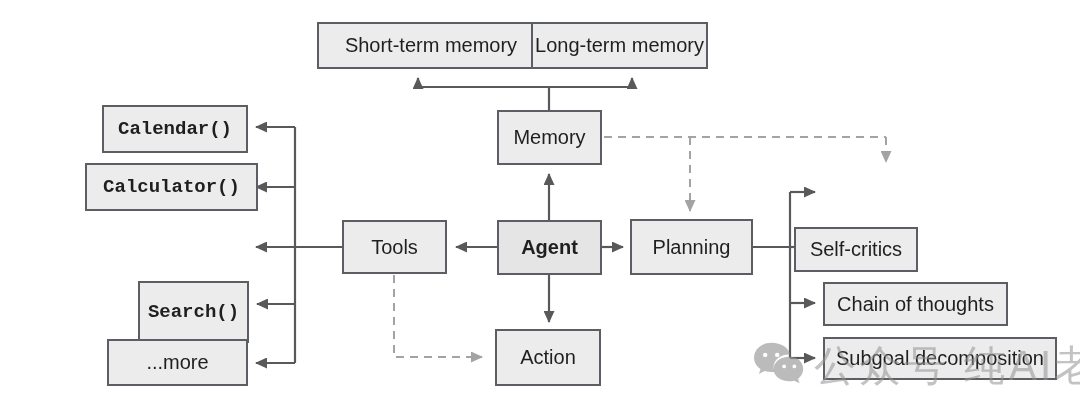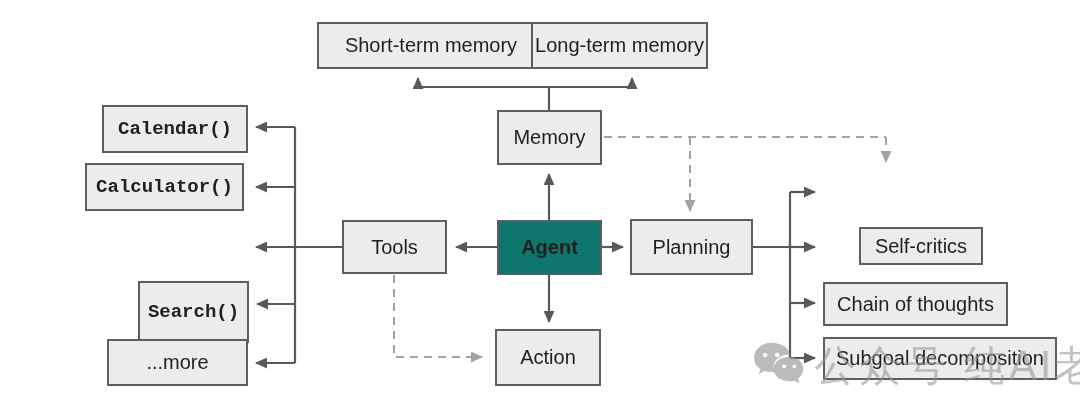--- a/index.html
+++ b/index.html
@@ -19,38 +19,38 @@
     display:flex;align-items:center;justify-content:center;
     font-size:20px;color:#1f1f1f;
     z-index:2;
     white-space:nowrap;
   }
   .node.mono{
     font-family:"Liberation Mono","DejaVu Sans Mono",monospace;
     font-weight:bold;font-size:19px;
   }
   .node.agent{
-    background:#0f766e;
+    background:#e5e5e5;
     font-weight:bold;
   }
   
   #n-stm{left:317px;top:22px;width:228px;height:47px;}
   #n-ltm{left:531px;top:22px;width:177px;height:47px;}
   #n-memory{left:497px;top:110px;width:105px;height:55px;}
   #n-agent{left:497px;top:220px;width:105px;height:55px;}
   #n-tools{left:342px;top:220px;width:105px;height:54px;}
   #n-planning{left:630px;top:219px;width:123px;height:56px;}
   #n-action{left:495px;top:329px;width:106px;height:57px;}
   #n-calendar{left:102px;top:105px;width:146px;height:48px;}
-  #n-calculator{left:85px;top:163px;width:159px;height:48px;}
+  #n-calculator{left:85px;top:163px;width:173px;height:48px;}
   #n-codeint{left:8px;top:222px;width:240px;height:48px;}
   #n-search{left:138px;top:281px;width:111px;height:62px;}
   #n-more{left:107px;top:339px;width:141px;height:47px;}
   #n-reflection{left:823px;top:170px;width:124px;height:45px;}
-  #n-selfcritics{left:859px;top:227px;width:124px;height:38px;}
+  #n-selfcritics{left:794px;top:227px;width:124px;height:45px;}
   #n-chain{left:823px;top:282px;width:185px;height:44px;}
   #n-subgoal{left:823px;top:337px;width:234px;height:43px;}
 
   #watermark{
     position:absolute;left:752px;top:338px;
     display:flex;align-items:center;gap:6px;
     z-index:3;pointer-events:none;
   }
   #watermark .wm-text{
     font-size:42px;

